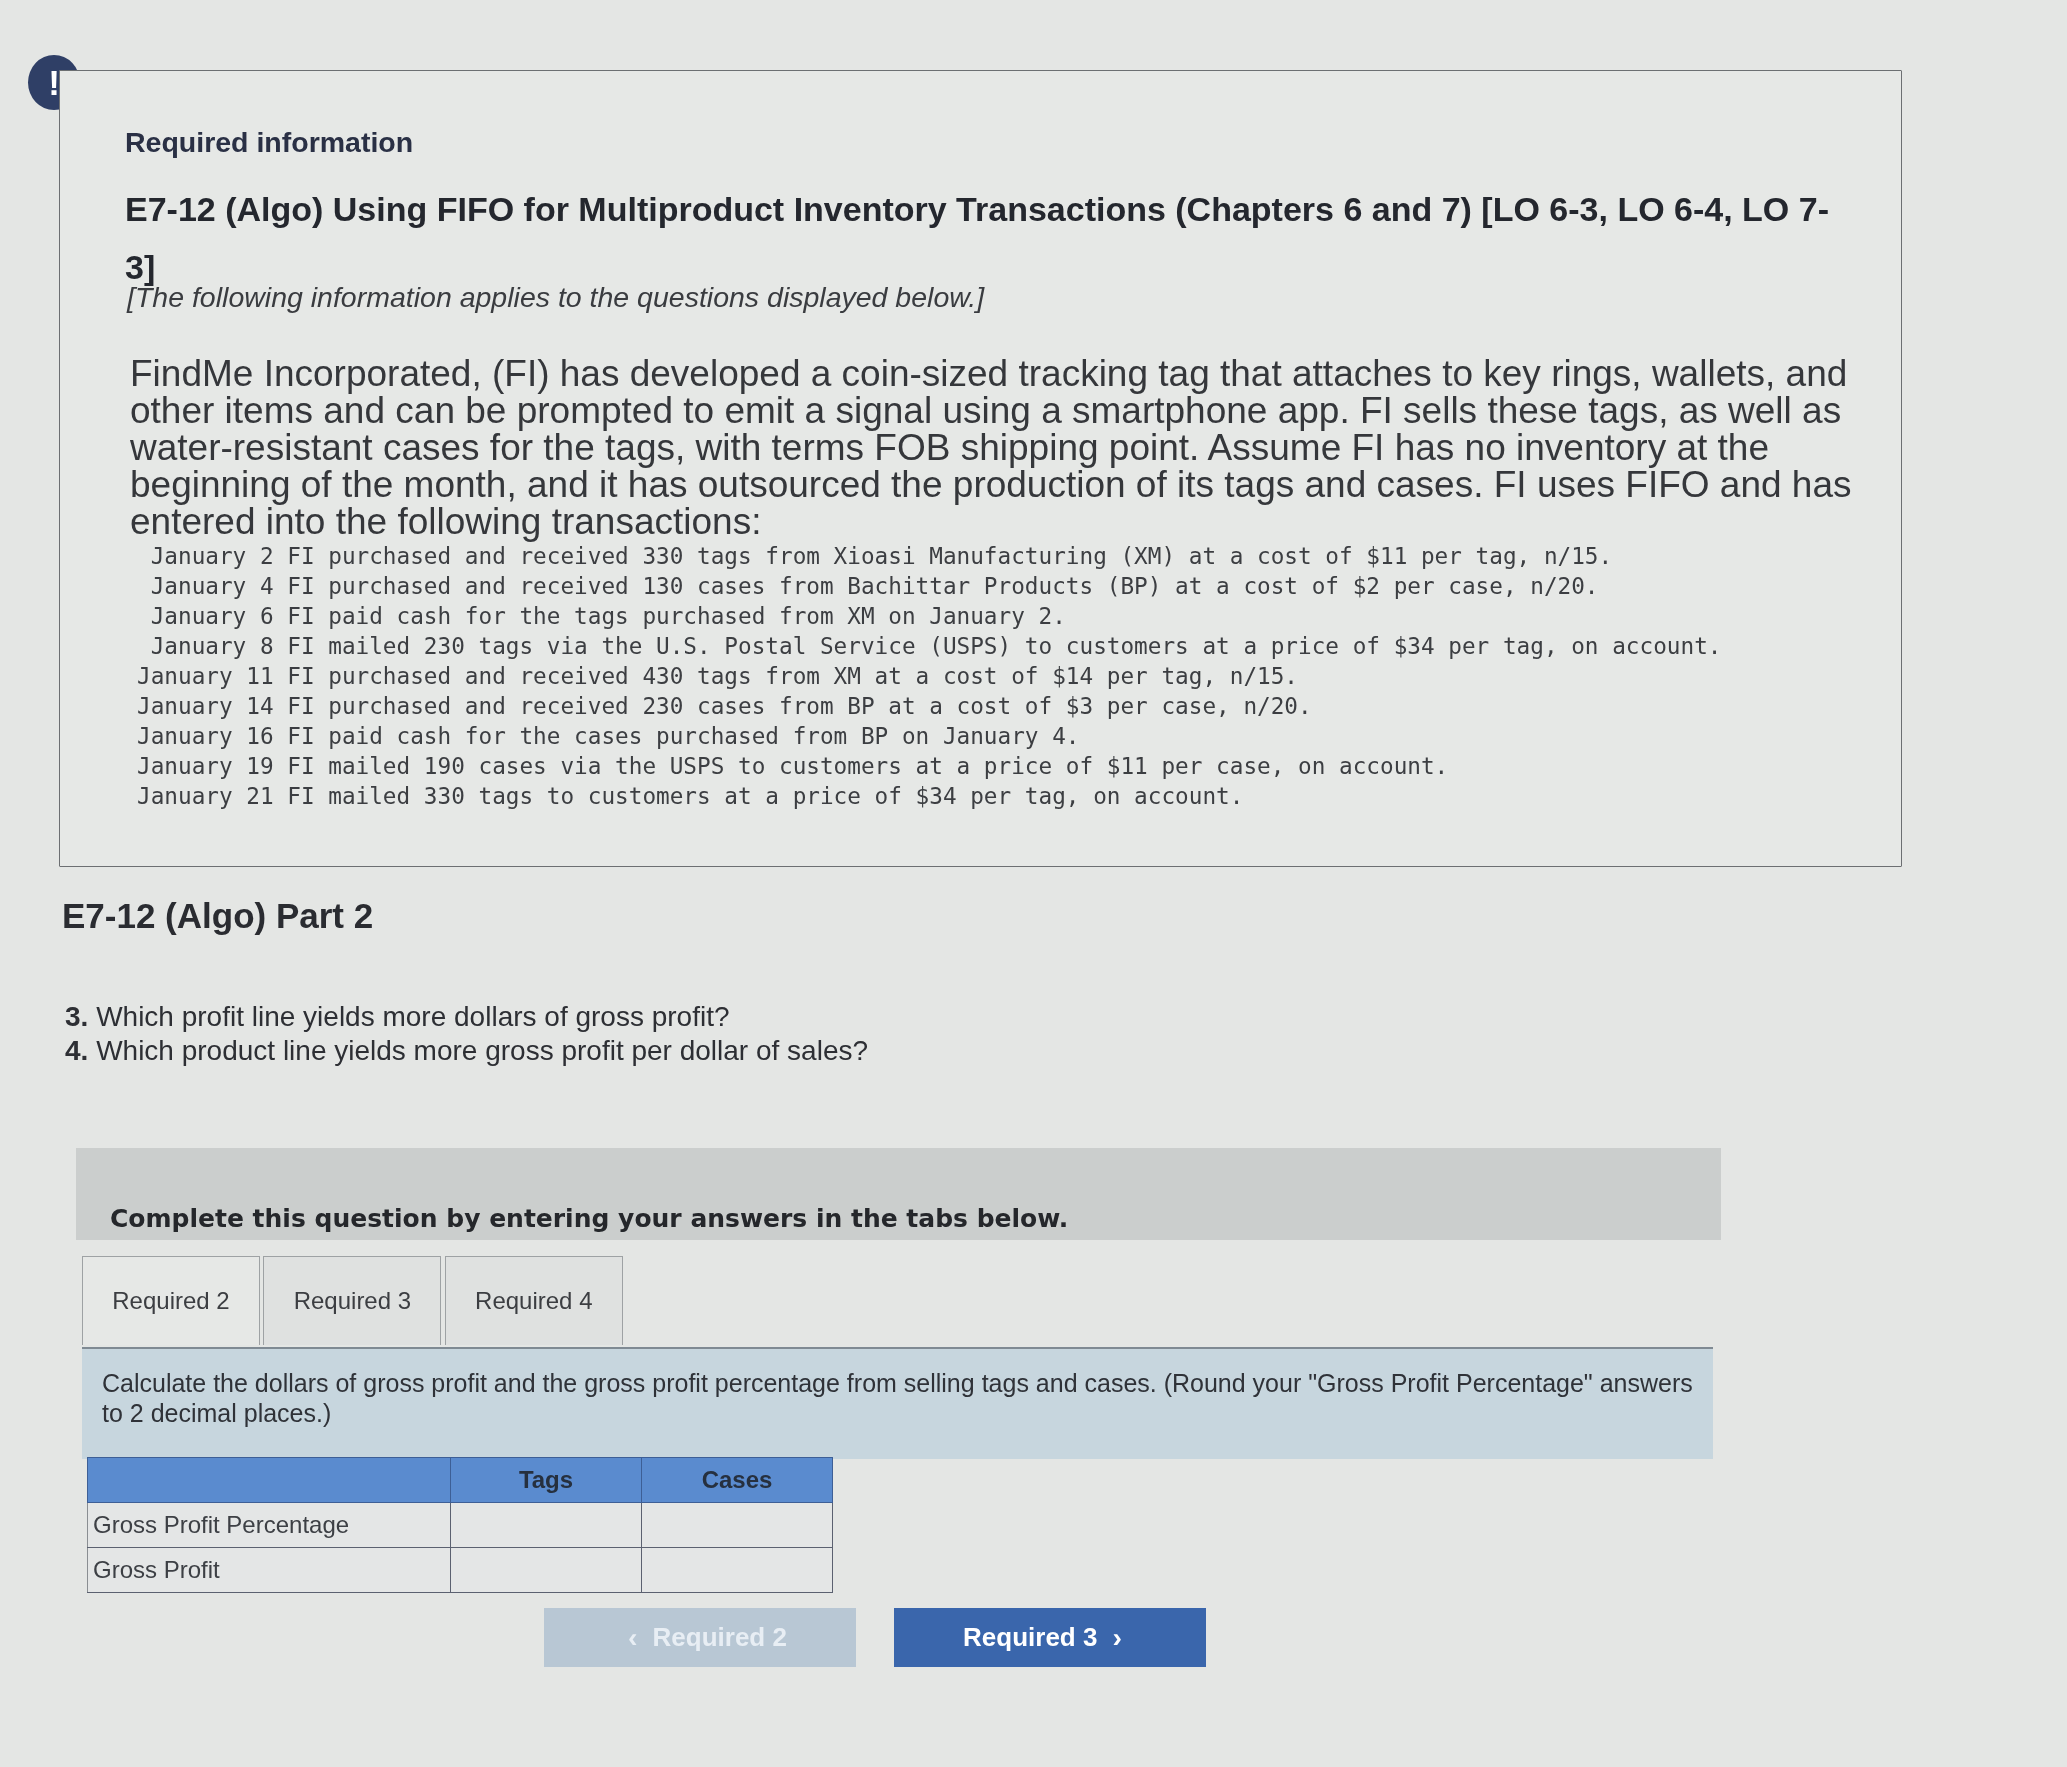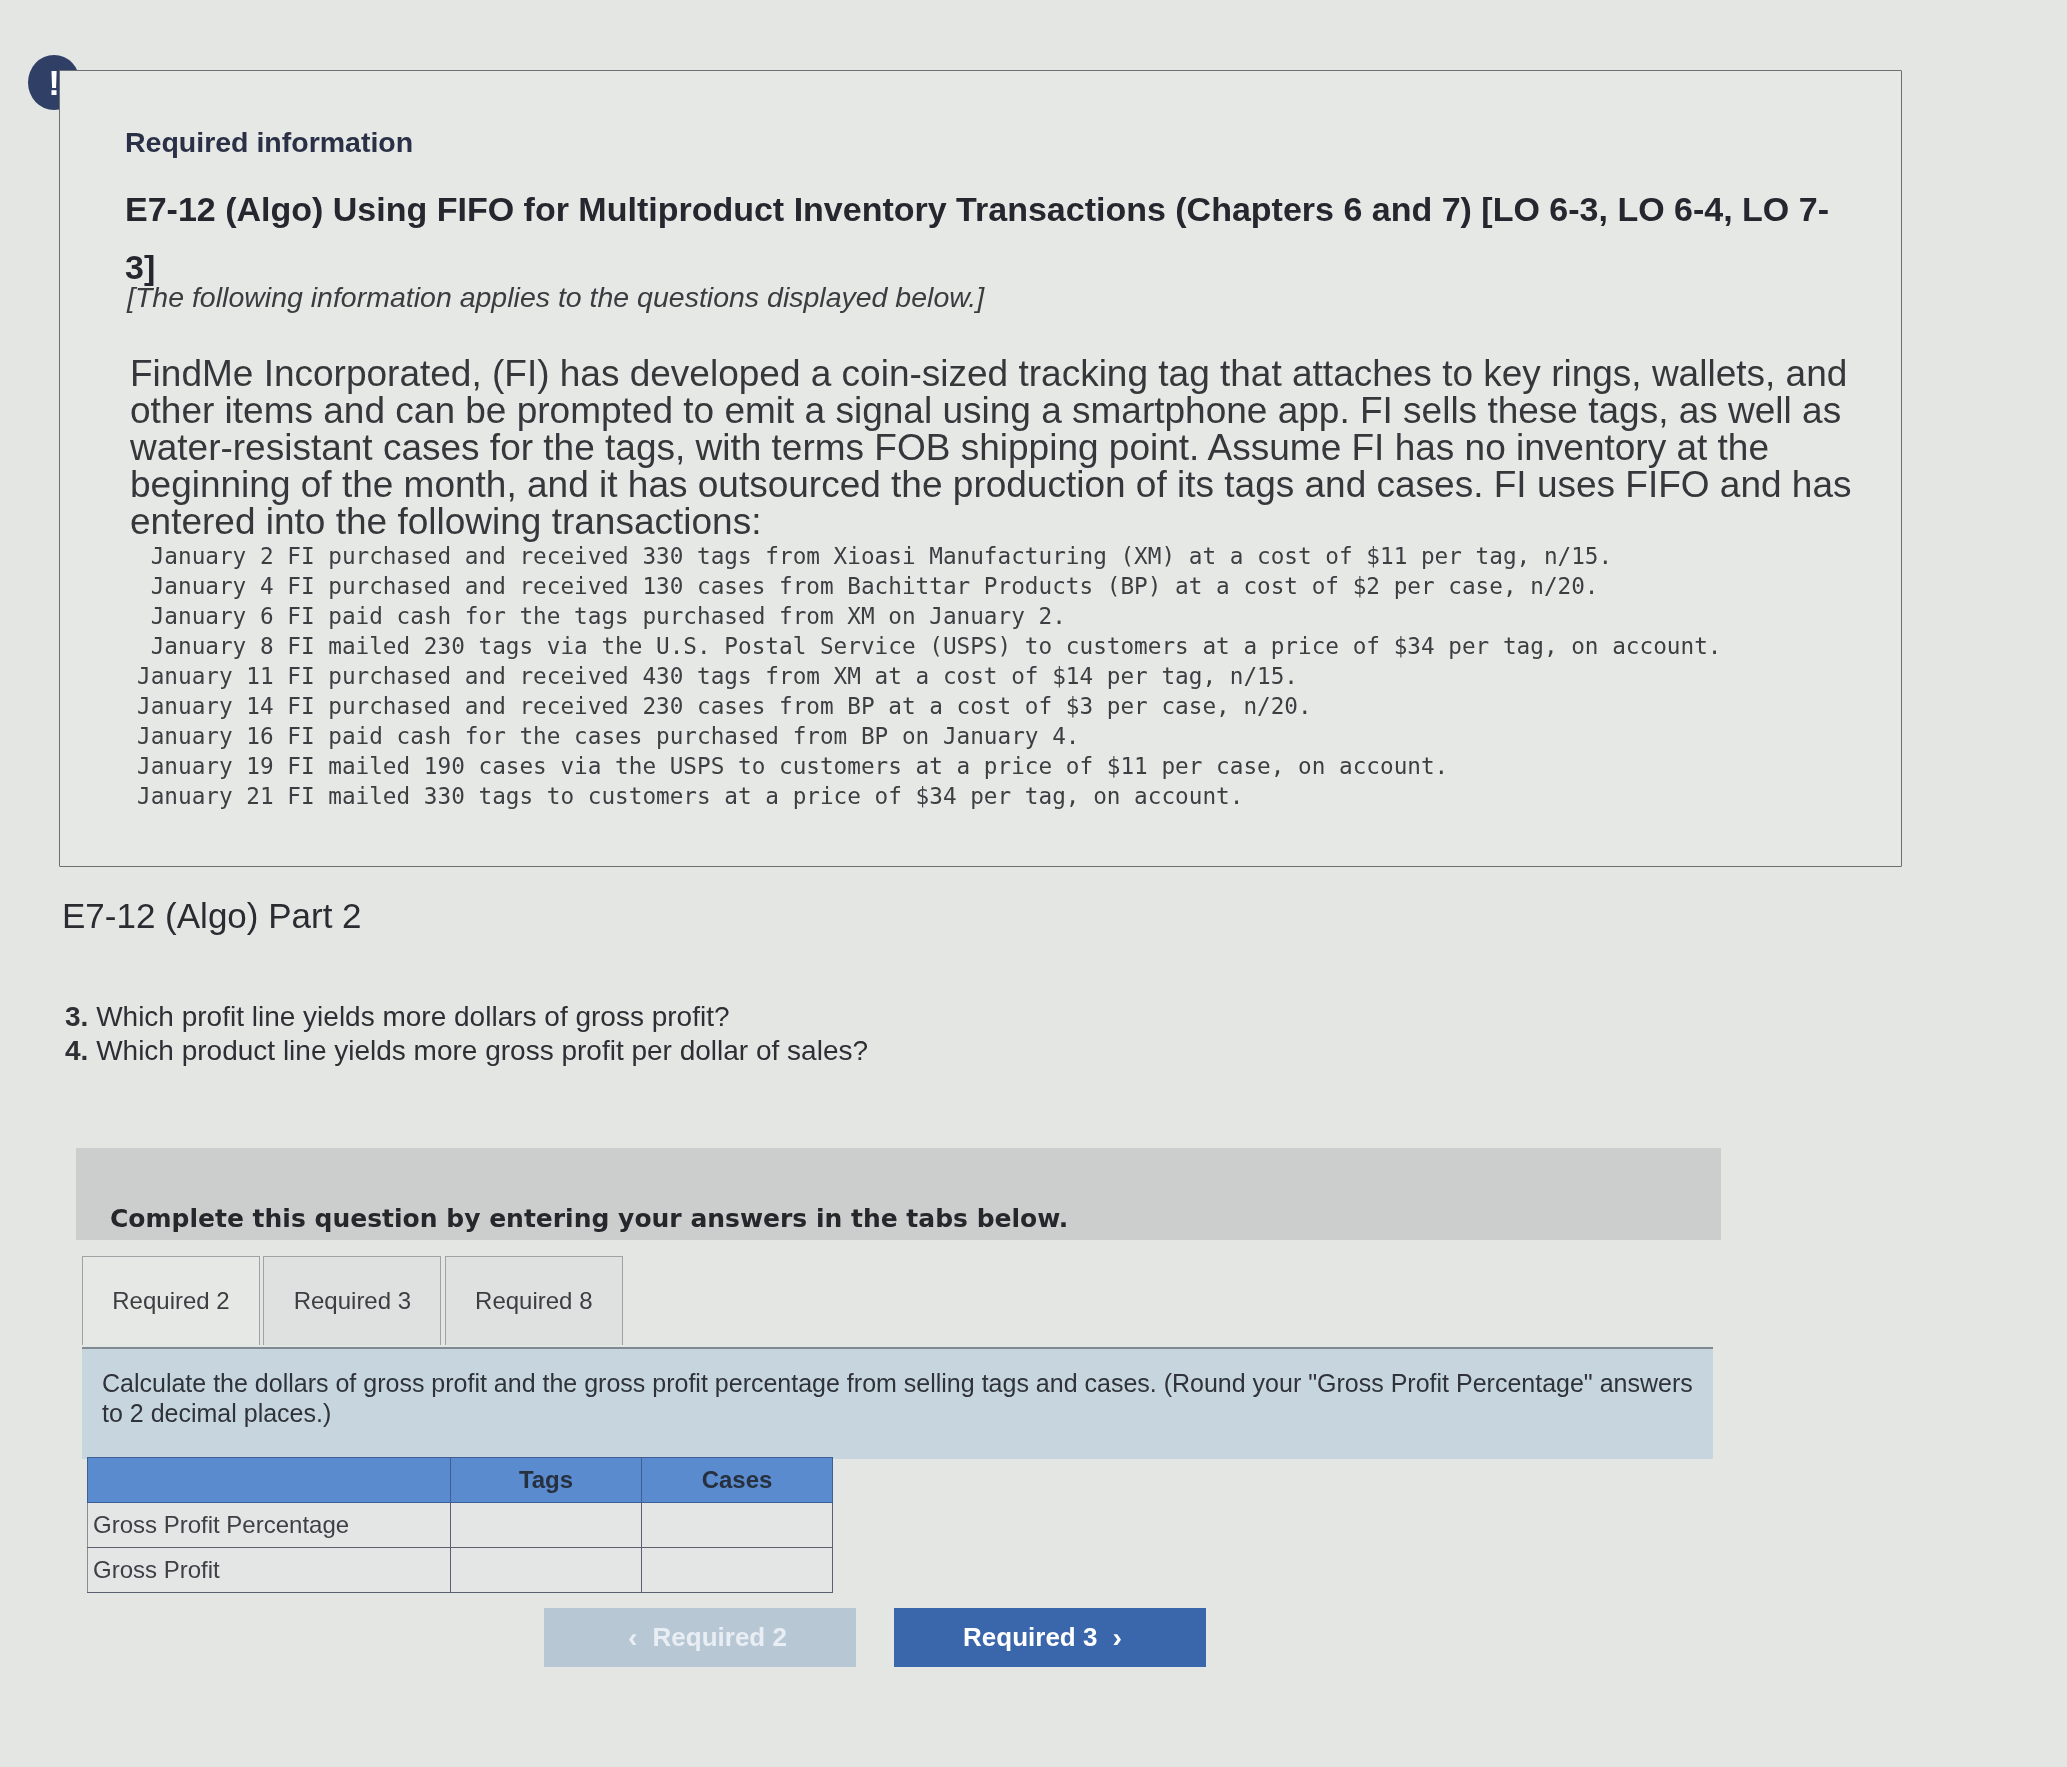--- a/index.html
+++ b/index.html
@@ -27,21 +27,21 @@
   .note { position:absolute; left:67px; top:210px; font-size:28.5px; font-style:italic; color:#3a3c40; }
   .para {
     position:absolute; left:70px; top:284px; width:1762px;
     font-size:37px; line-height:37px; color:#35373b;
   }
   .tx-list {
     position:absolute; left:77px; top:470px; margin:0; padding:0; list-style:none;
     font-family:"DejaVu Sans Mono", monospace; font-size:22.7px; line-height:30px; color:#3c3e42;
   }
   .tx-list li { white-space:pre; }
-  .part-title { position:absolute; left:62px; top:896px; font-size:35px; font-weight:normal; color:#2a2c31; }
+  .part-title { position:absolute; left:62px; top:896px; font-size:35px; font-weight:bold; color:#2a2c31; }
   .questions {
     position:absolute; left:65px; top:1000px; margin:0; padding:0; list-style:none;
     font-size:28px; line-height:34px; color:#2d2f34;
   }
   .questions li .num { font-weight:bold; }
   .complete-bar {
     position:absolute; left:76px; top:1148px; width:1645px; height:92px;
     background:#cbcecd;
   }
   .complete-bar span {
@@ -120,21 +120,21 @@
   <li><span class="num">4.</span><span> Which product line yields more gross profit per dollar of sales?</span></li>
 </ul>
 
 <div class="complete-bar">
   <span>Complete this question by entering your answers in the tabs below.</span>
 </div>
 
 <div class="tabs">
   <div class="tab active">Required 2</div>
   <div class="tab">Required 3</div>
-  <div class="tab">Required 8</div>
+  <div class="tab">Required 4</div>
 </div>
 
 <div class="instruction">Calculate the dollars of gross profit and the gross profit percentage from selling tags and cases. (Round your "Gross Profit Percentage" answers to 2 decimal places.)</div>
 
 <table class="answer-table">
   <thead>
     <tr>
       <th class="label-h"></th>
       <th class="col">Tags</th>
       <th class="col">Cases</th>

